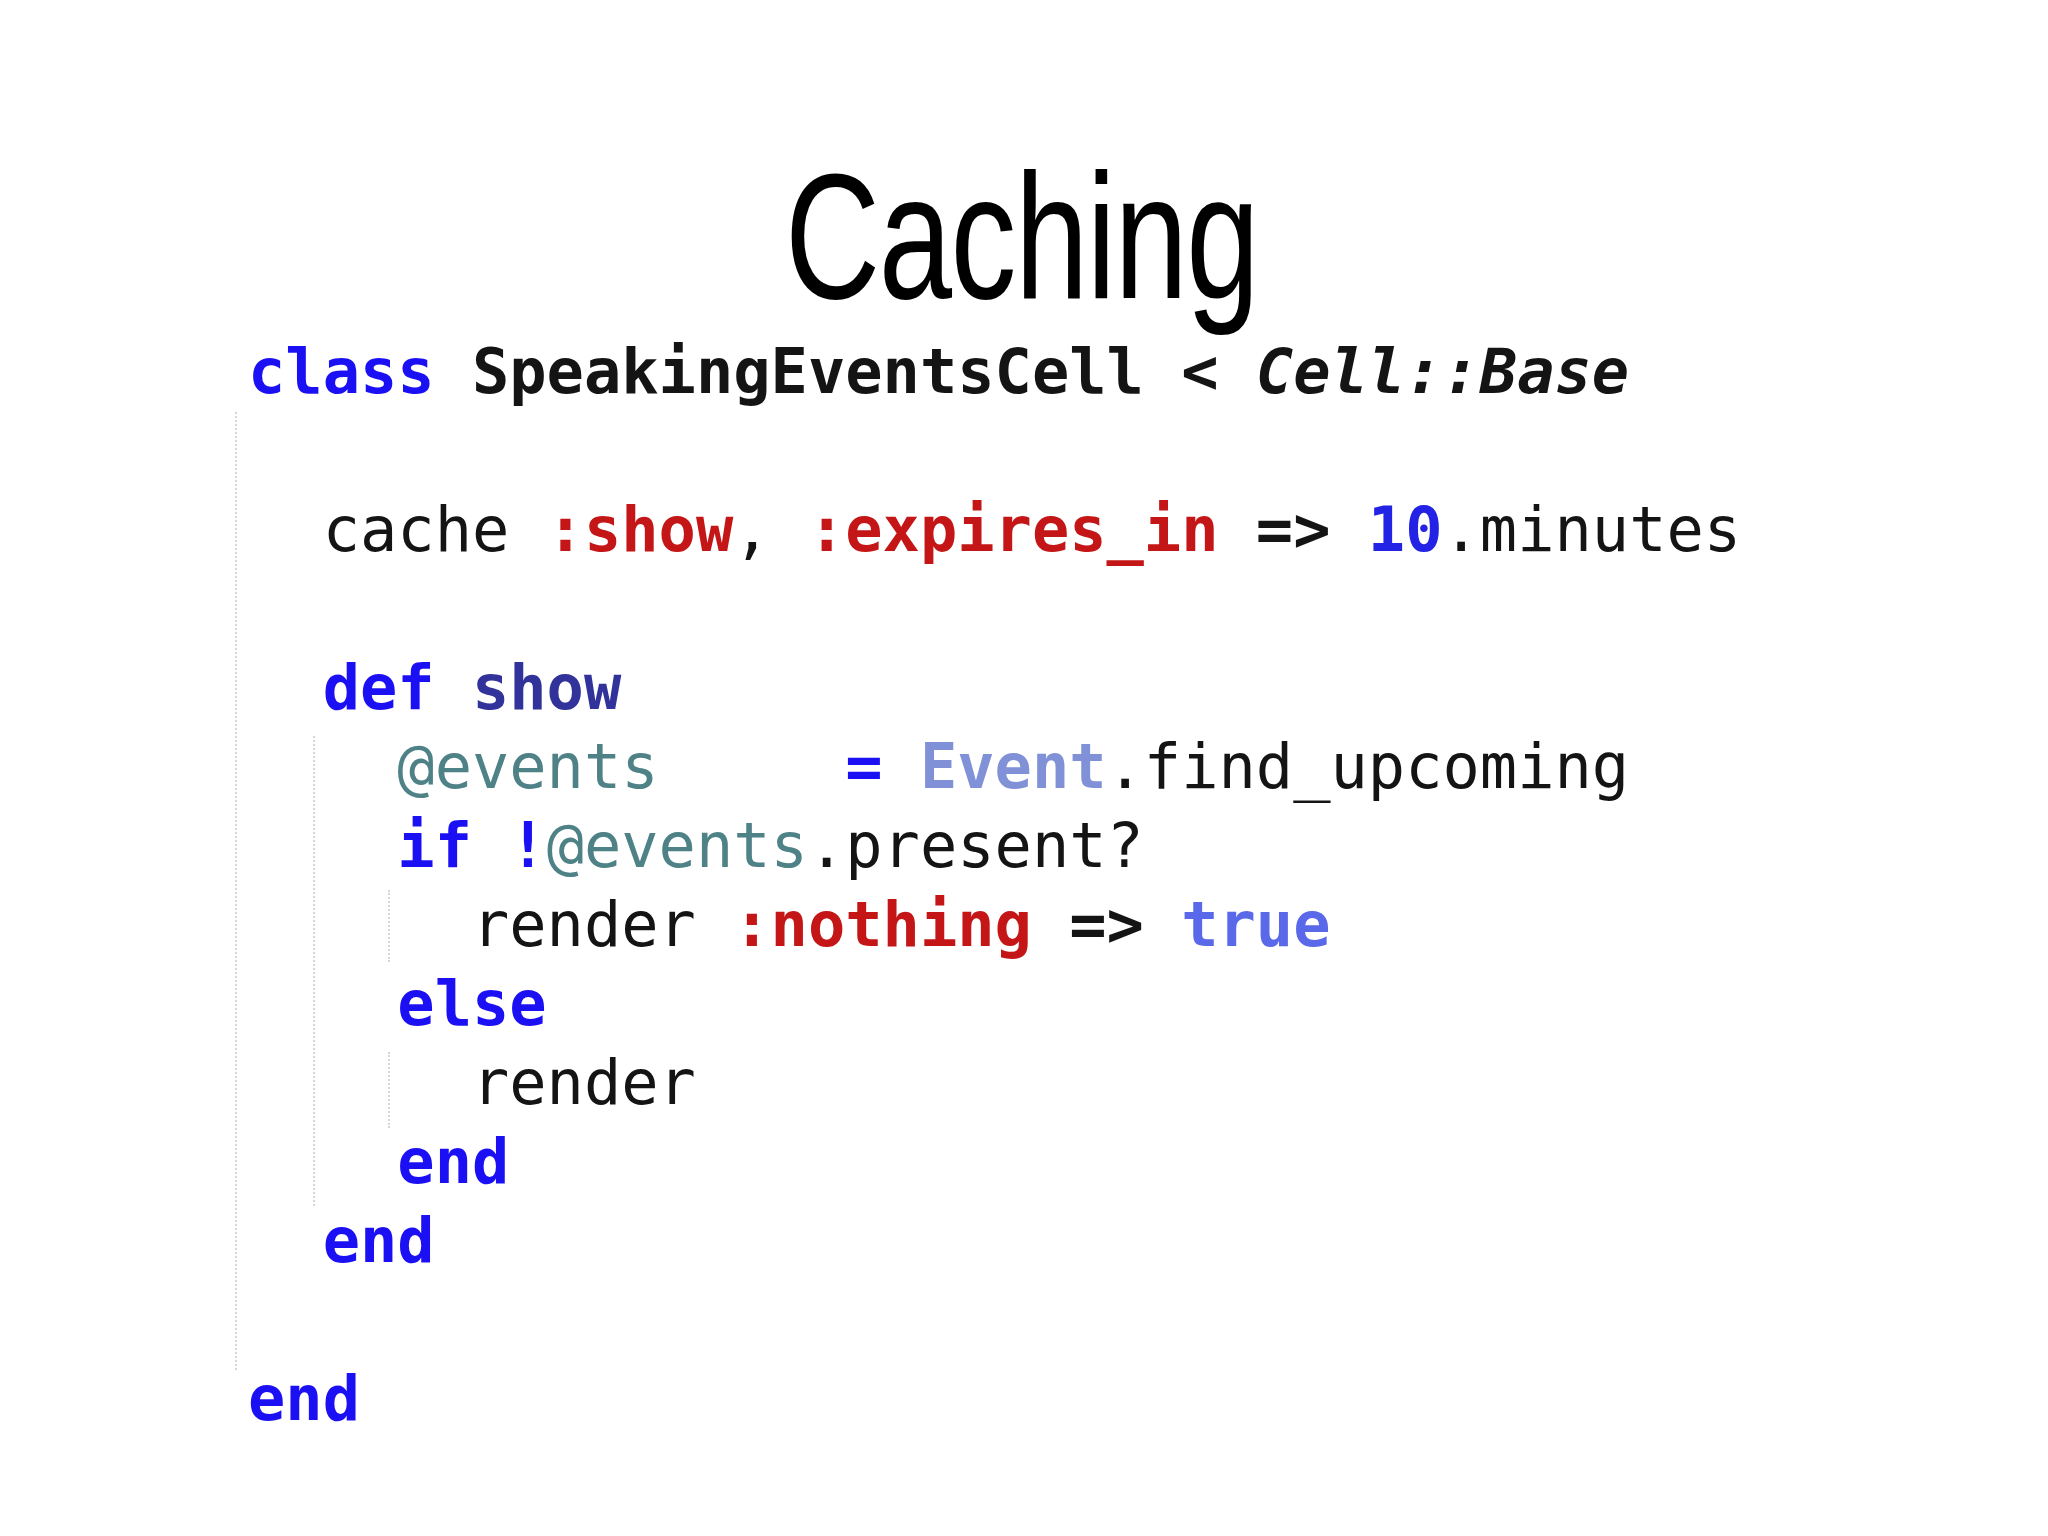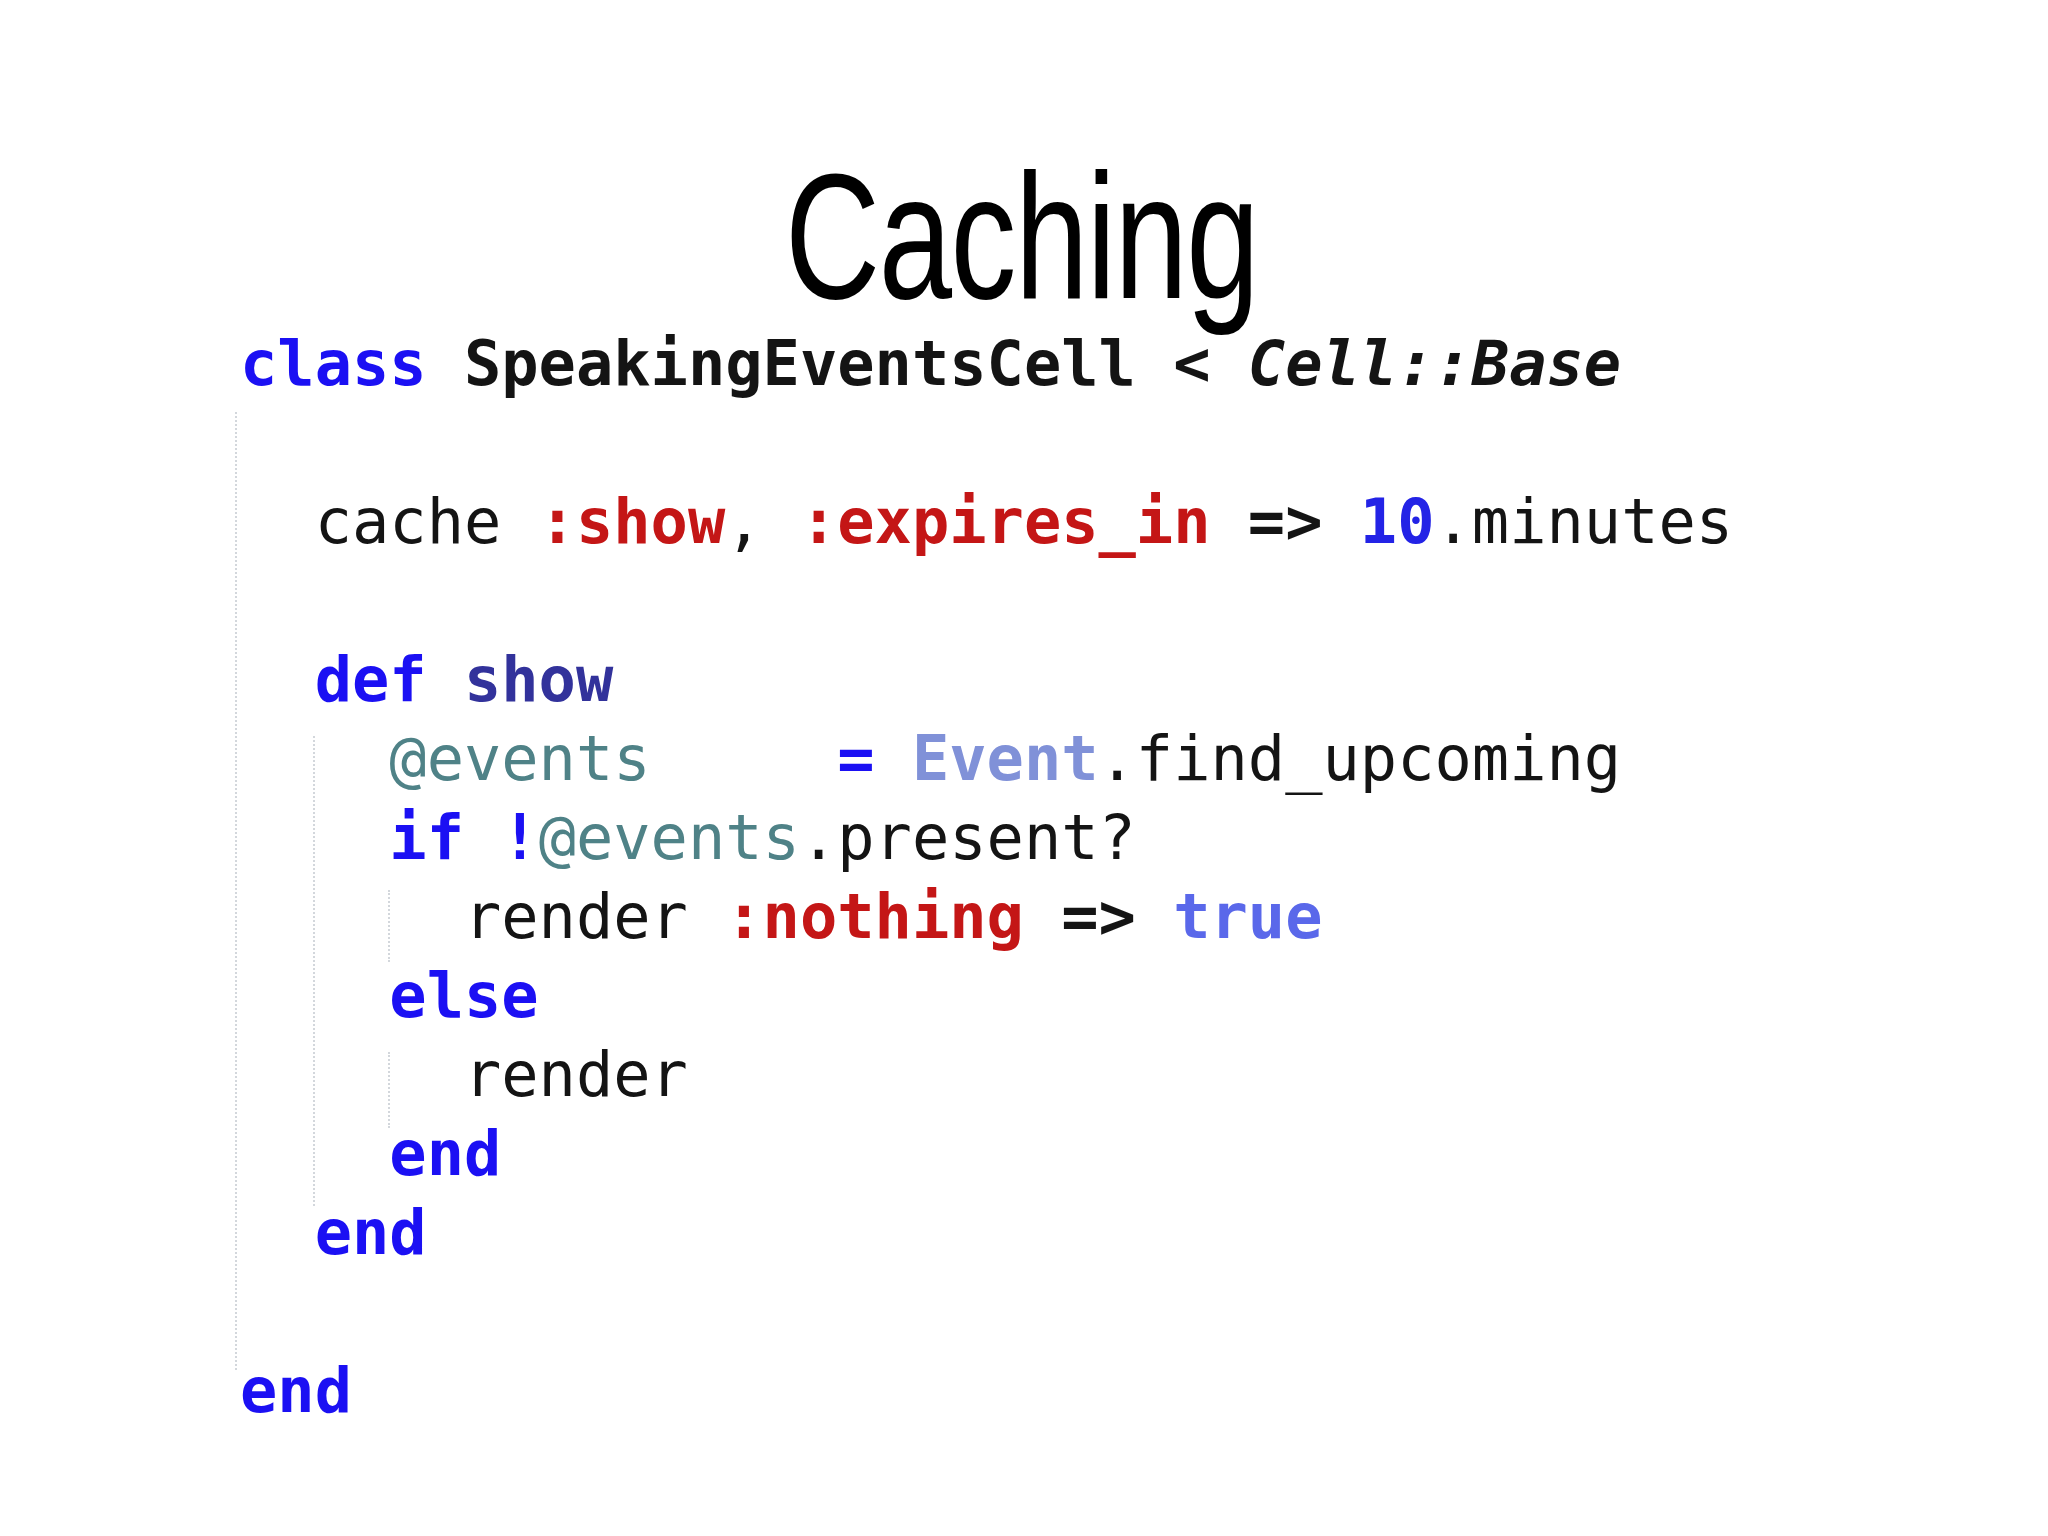--- a/index.html
+++ b/index.html
@@ -30,21 +30,21 @@
   .slide-title .title-inner {
     display: inline-block;
     transform: scaleX(0.74);
     transform-origin: 50% 50%;
     letter-spacing: -2px;
   }
   .code-block {
     position: absolute;
     left: 240px;
     top: 324px;
-    margin: 0;
+    margin: 8px;
     font-family: "DejaVu Sans Mono", "Liberation Mono", monospace;
     font-size: 62px;
     line-height: 79px;
     color: #141414;
     white-space: pre;
   }
   .code-block .tok-b { font-weight: 700; }
   .code-block .tok-i { font-style: italic; }
   .indent-guide {
     position: absolute;

